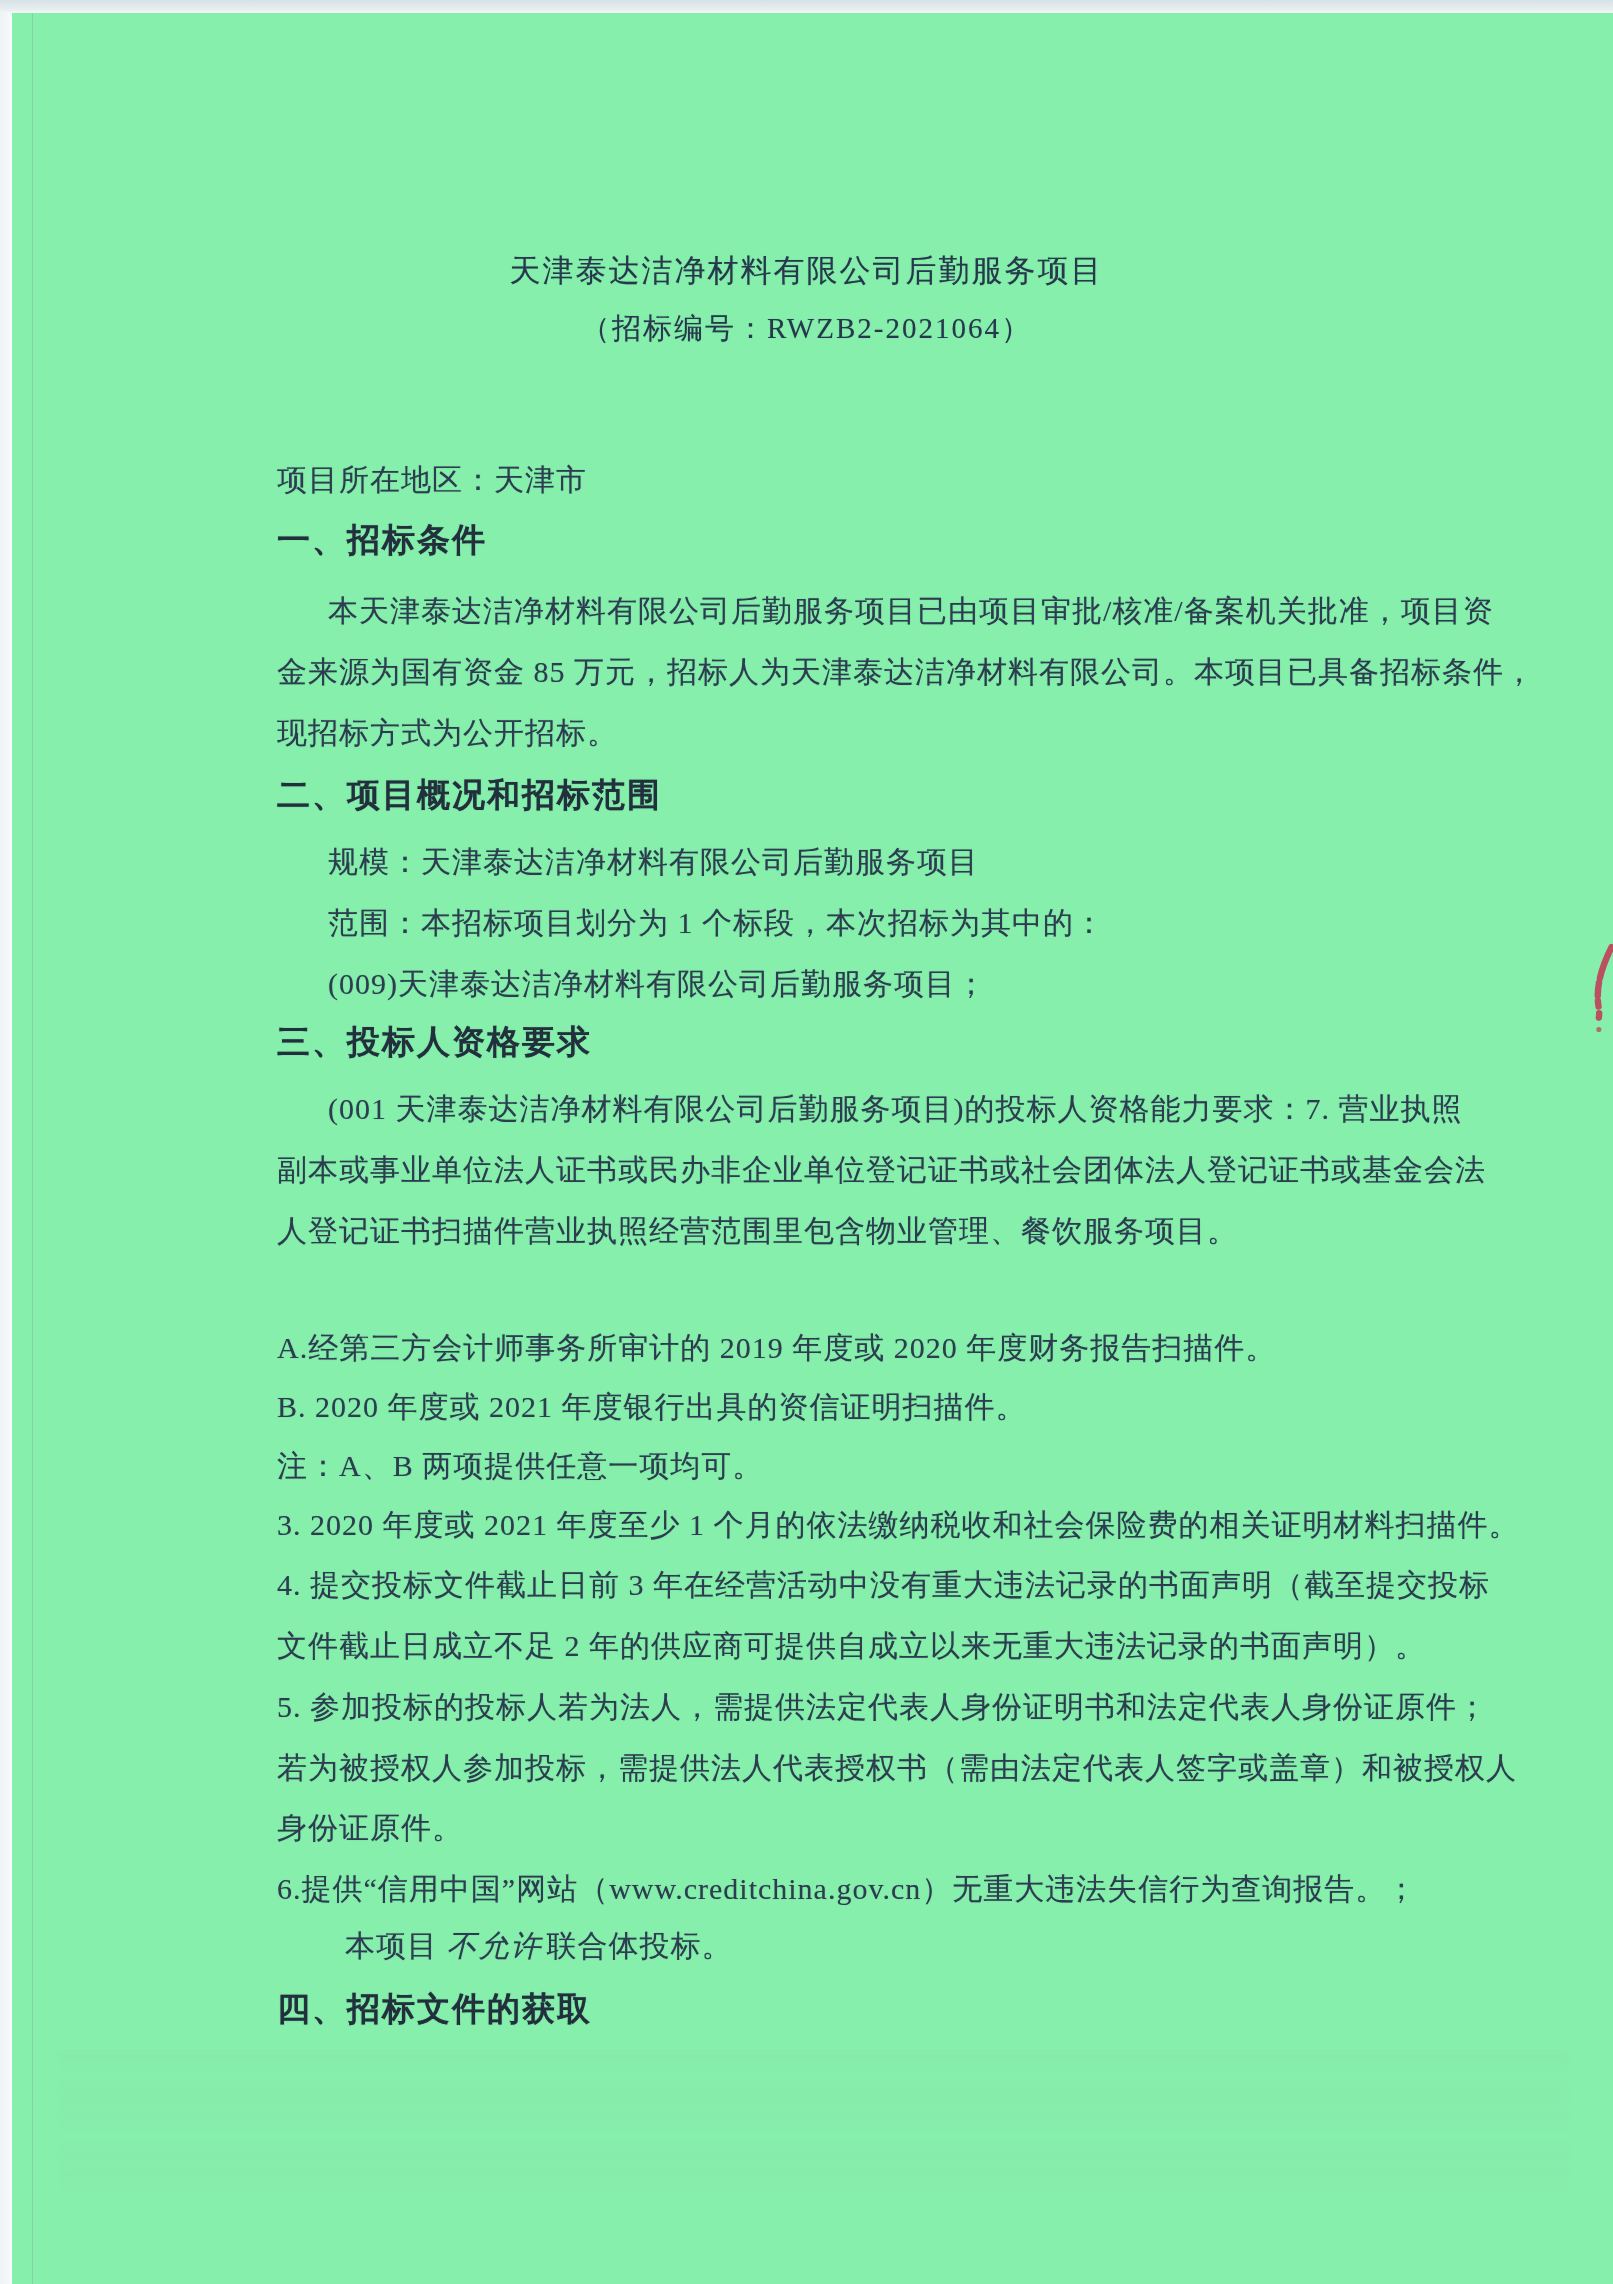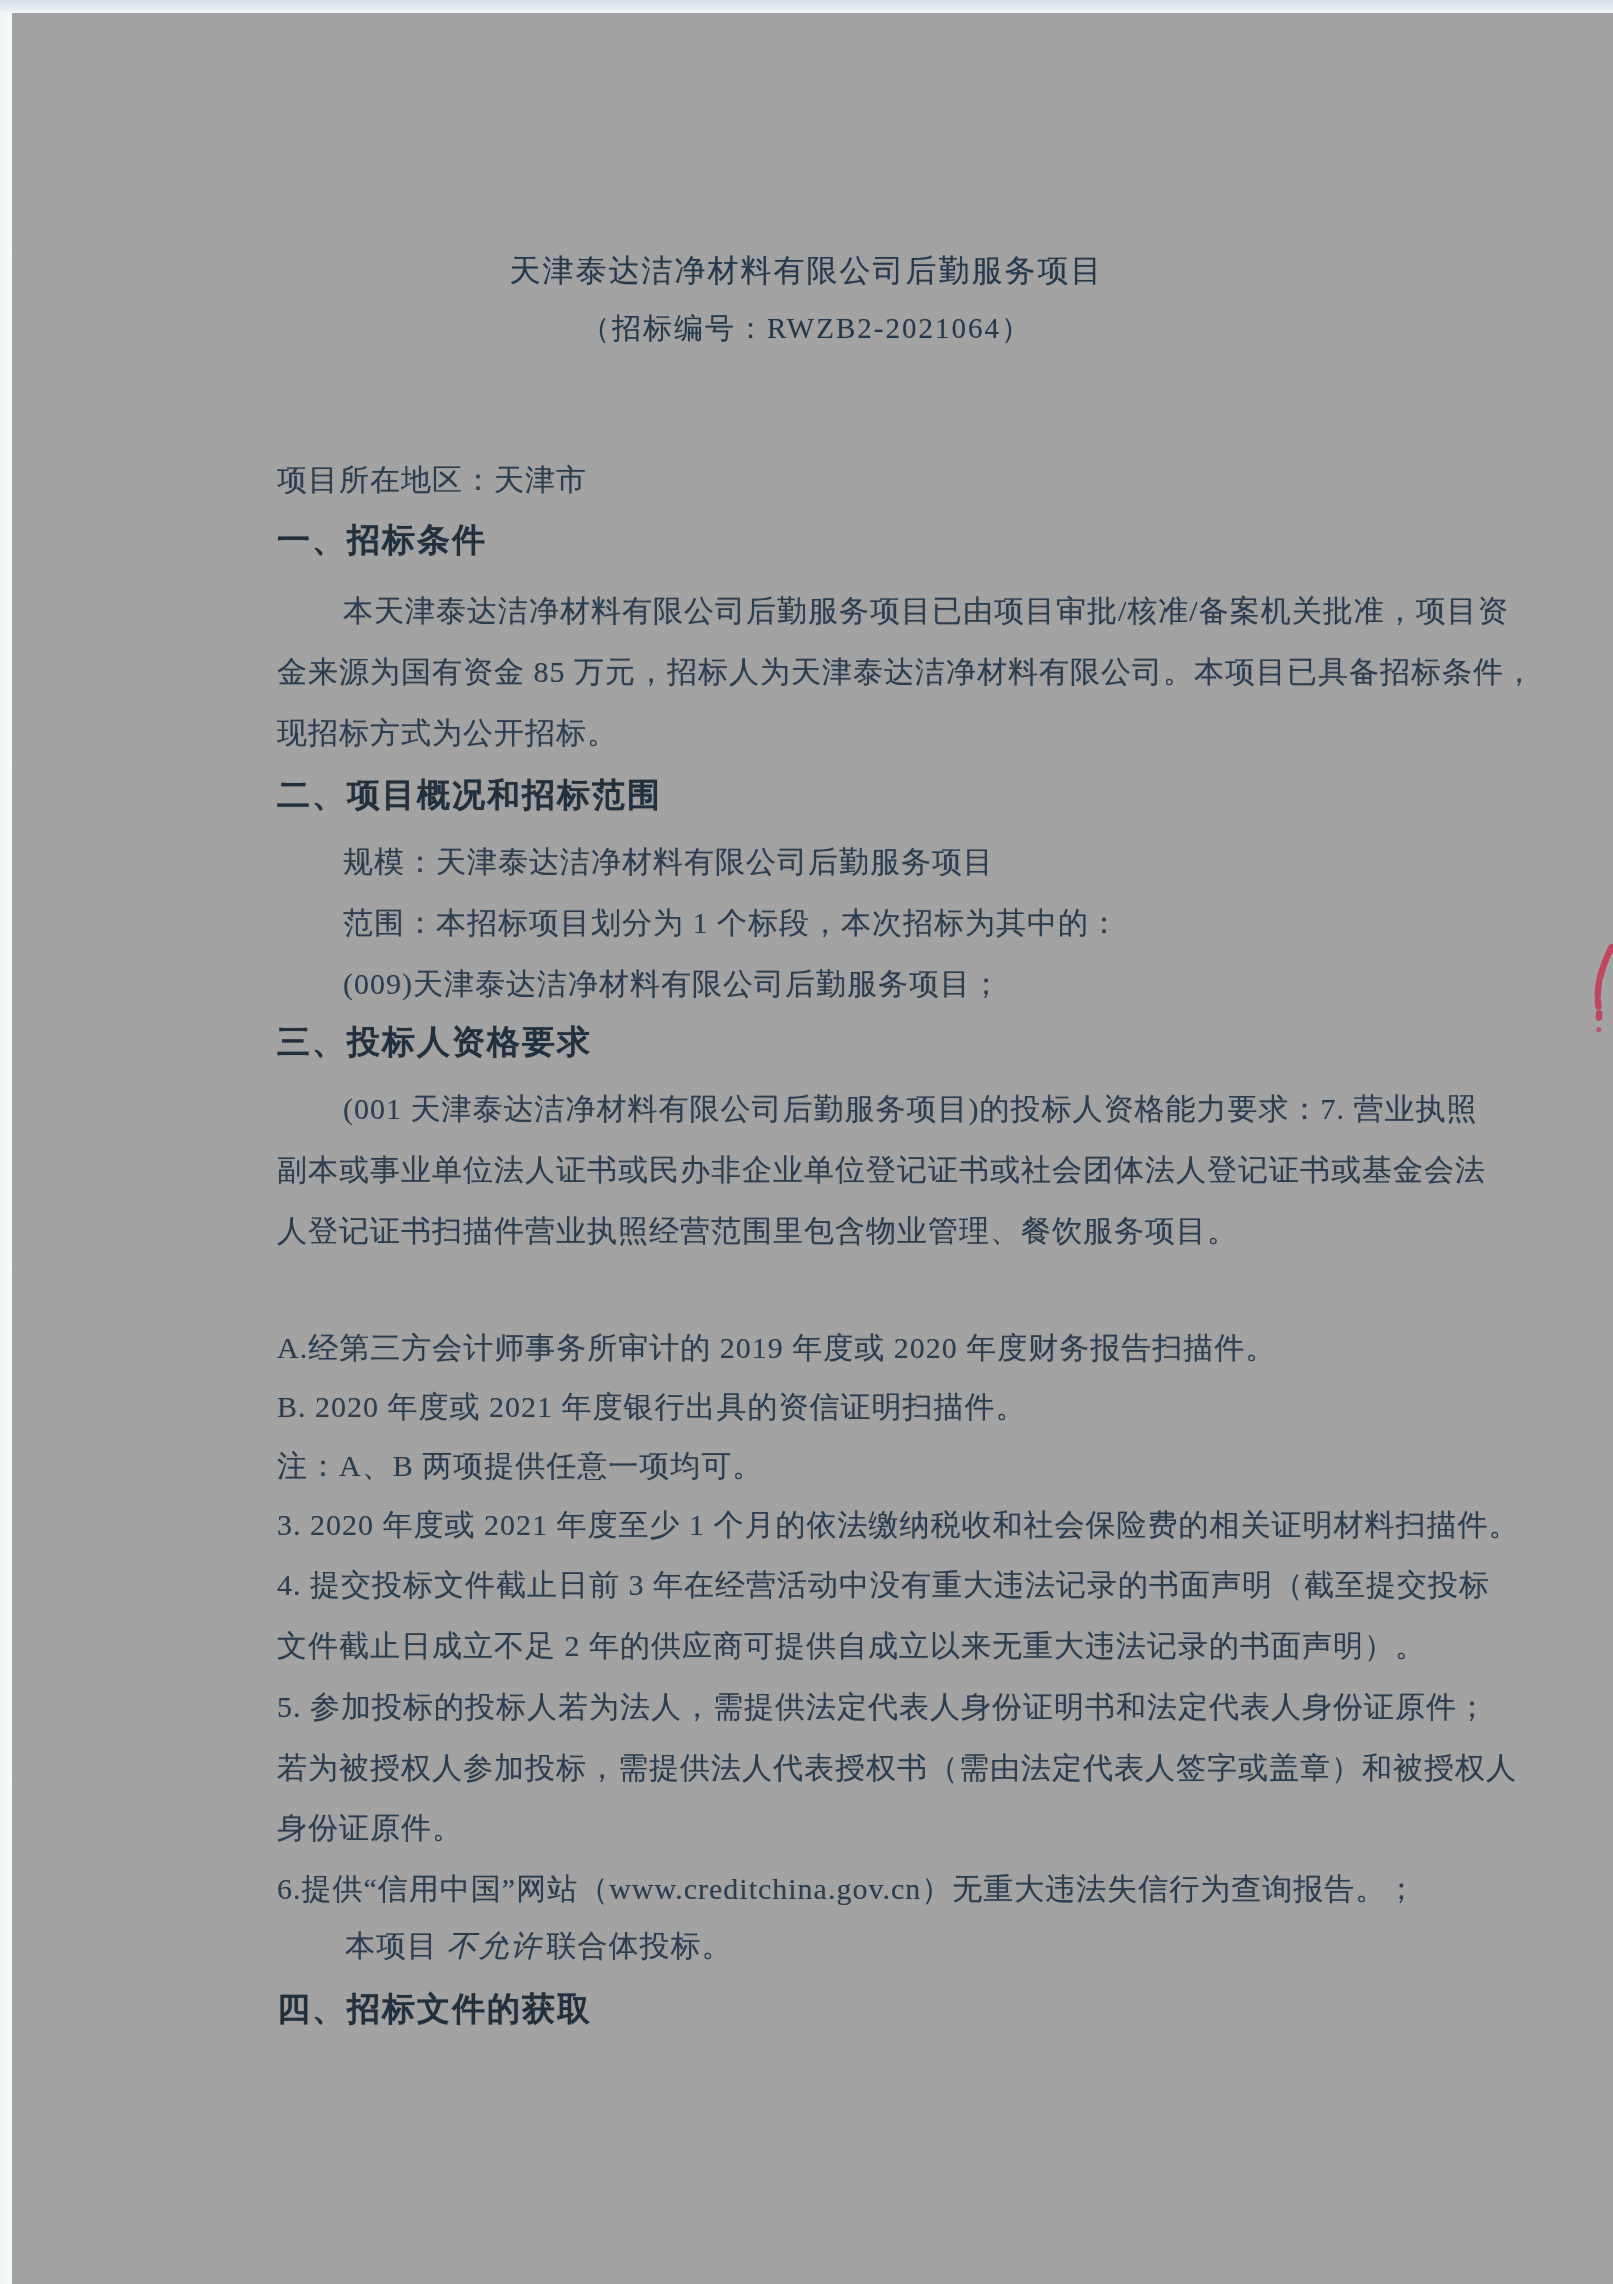--- a/index.html
+++ b/index.html
@@ -1,21 +1,21 @@
 <!DOCTYPE html>
 <html><head>
 <meta charset="utf-8">
 <style>
   html,body{margin:0;padding:0;}
   body{
     width:1613px;height:2285px;position:relative;overflow:hidden;
     background:#fcfdfd;
     font-family:"Liberation Serif","DejaVu Serif",serif;
   }
-  .page{position:absolute;inset:0;background:#a3a3a3;}
+  .page{position:absolute;inset:0;background:#86efac;}
   
   .scan-top-edge{
     position:absolute;left:0;top:0;width:1613px;height:12.7px;
     background:linear-gradient(180deg,#d7e2e7 0%,#e4ebee 60%,#f3f6f7 100%);
   }
   .scan-left-strip{
     position:absolute;left:0;top:12.7px;width:11.8px;height:2272px;
     background:linear-gradient(90deg,#eef3f5,#f8fafa);
   }
   .scan-left-line{
@@ -40,21 +40,21 @@
     text-shadow:0 0 1px rgba(43,61,79,0.35);
   }
   .center{left:0;width:1613px;text-align:center;}
   .doc-title{font-size:31px;letter-spacing:2px;color:#26394c;}
   .doc-subtitle{font-size:29px;letter-spacing:2px;color:#26394c;}
   .heading{
     font-family:"Liberation Sans","DejaVu Sans",sans-serif;
     font-weight:700;font-size:33px;letter-spacing:2px;color:#22303d;
     text-shadow:0 0 1px rgba(34,48,61,0.45);
   }
-  .indent{left:328px;margin-left:15px;}
+  .indent{left:328px;}
   .indent2{left:345px;}
   .em-italic{font-style:italic;letter-spacing:2px;padding-right:3.9px;}
 </style>
 </head>
 <body>
 
 <div class="page">
 
   <div class="scan-top-edge"></div>
   <div class="scan-left-strip"></div>

